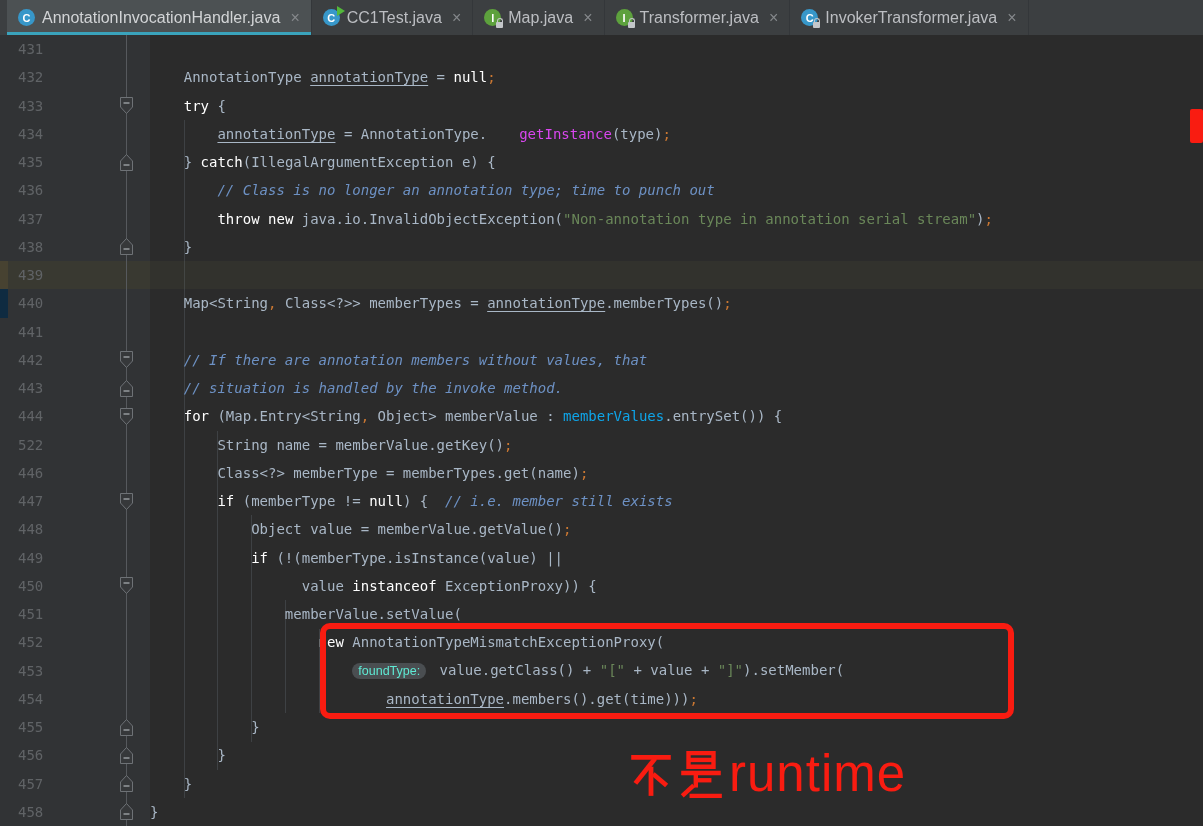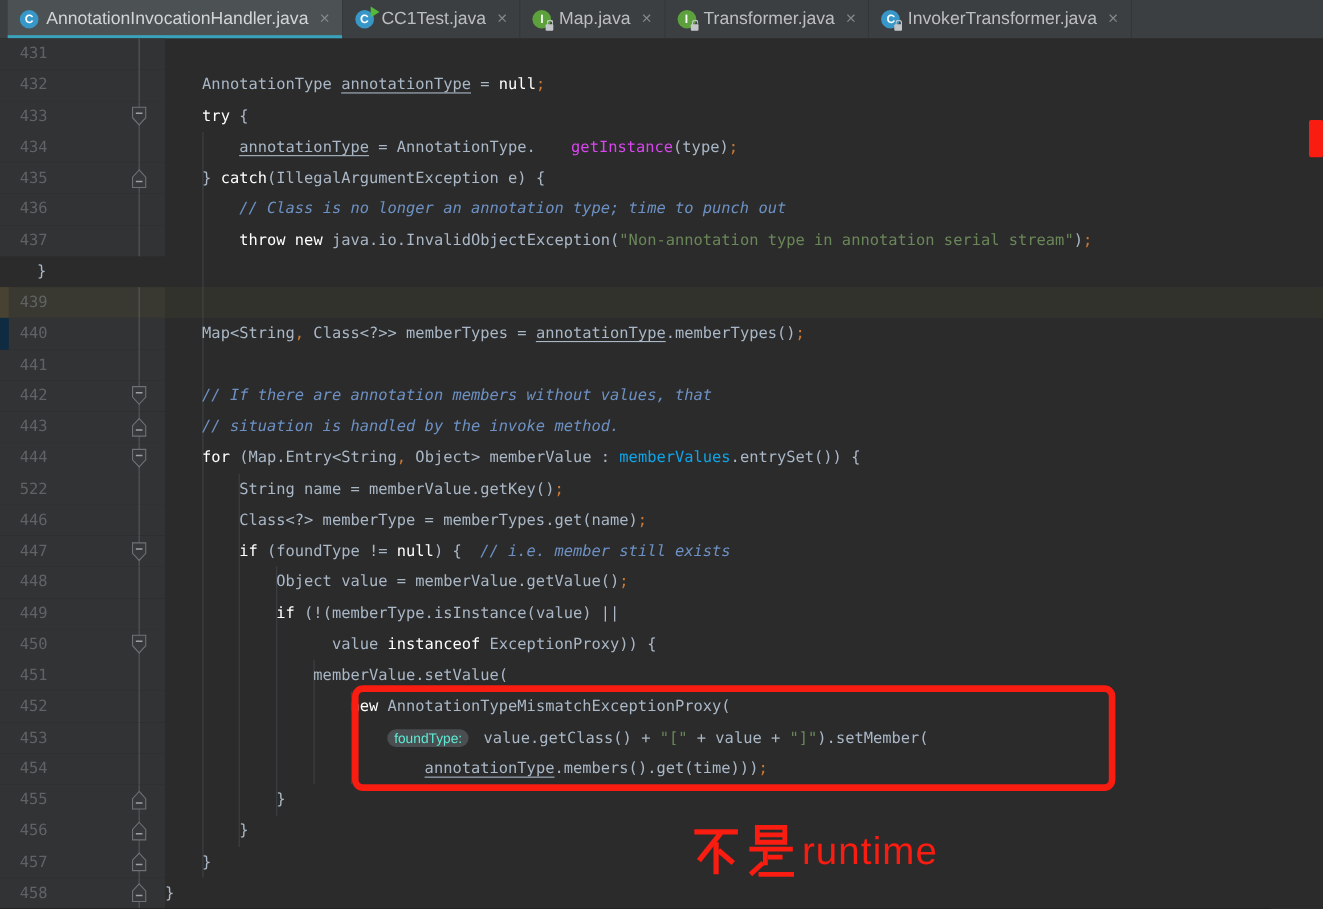--- a/index.html
+++ b/index.html
@@ -40,21 +40,21 @@
   .tk-u{text-decoration:underline;text-underline-offset:3px;}
   .tk-f{color:#0ea5e9;}
   .tk-m{color:#d946ef;margin-left:32px;}
   .tk-h{background:#4a4e51;color:#5eead4;border-radius:8px;padding:1px 6px;font-size:12.5px;margin-right:5px;font-family:"Liberation Sans",sans-serif;}
 
   
   .lmark{position:absolute;left:0;width:8px;height:28.25px;z-index:4;}
   #redbox{position:absolute;left:320px;top:588px;width:682px;height:84px;border:6px solid #f91c11;border-radius:10px;z-index:5;}
   #cnlabel{position:absolute;left:626px;top:713px;display:flex;align-items:center;z-index:5;}
   #cnlabel svg{display:block;}
-  #latin{color:#f91c11;font-size:35px;line-height:1;margin-left:3px;letter-spacing:1px;}
+  #latin{color:#f91c11;font-size:51px;line-height:1;margin-left:3px;letter-spacing:1px;}
   #redmark{position:absolute;left:1190px;top:74px;width:13px;height:34px;background:#f91c11;border-radius:2px;z-index:5;}
 </style>
 </head>
 <body>
 
 <div id="app">
 
   <div id="tabbar">
       <div class="tab active">
         <span class="ticon cls">C</span>
@@ -136,20 +136,27 @@
           </div>
           <pre class="code"><span class="tk-d">        </span><span class="tk-c">// Class is no longer an annotation type; time to punch out</span></pre>
         </div>
         <div class="row">
           <div class="gutter">
             <span class="ln">437</span>
           </div>
           <pre class="code"><span class="tk-d">        </span><span class="tk-k">throw</span><span class="tk-d"> </span><span class="tk-k">new</span><span class="tk-d"> java.io.InvalidObjectException(</span><span class="tk-s">"Non-annotation type in annotation serial stream"</span><span class="tk-d">)</span><span class="tk-p">;</span></pre>
         </div>
         <div class="row">
+          <div class="gutter">
+            <span class="ln">438</span>
+            <svg class="fold" width="15" height="19" viewBox="0 0 15 19">
+              <polygon points="7.5,1.5 13.5,8 13.5,17.5 1.5,17.5 1.5,8" fill="#36383a" stroke="#6e7276"></polygon>
+              <line x1="4.5" y1="12" x2="10.5" y2="12" stroke="#9da1a5" stroke-width="1.4"></line>
+            </svg>
+          </div>
           <pre class="code"><span class="tk-d">    }</span></pre>
         </div>
         <div class="row hl">
           <div class="gutter">
             <span class="ln">439</span>
           </div>
           <pre class="code"></pre>
         </div>
         <div class="row">
           <div class="gutter">
@@ -206,21 +213,21 @@
           <pre class="code"><span class="tk-d">        Class&lt;?&gt; memberType = memberTypes.get(name)</span><span class="tk-p">;</span></pre>
         </div>
         <div class="row">
           <div class="gutter">
             <span class="ln">447</span>
             <svg class="fold" width="15" height="19" viewBox="0 0 15 19">
               <polygon points="1.5,1.5 13.5,1.5 13.5,11 7.5,17.5 1.5,11" fill="#36383a" stroke="#6e7276"></polygon>
               <line x1="4.5" y1="7" x2="10.5" y2="7" stroke="#9da1a5" stroke-width="1.4"></line>
             </svg>
           </div>
-          <pre class="code"><span class="tk-d">        </span><span class="tk-k">if</span><span class="tk-d"> (foundType != </span><span class="tk-k">null</span><span class="tk-d">) { </span><span class="tk-c"> // i.e. member still exists</span></pre>
+          <pre class="code"><span class="tk-d">        </span><span class="tk-k">if</span><span class="tk-d"> (memberType != </span><span class="tk-k">null</span><span class="tk-d">) { </span><span class="tk-c"> // i.e. member still exists</span></pre>
         </div>
         <div class="row">
           <div class="gutter">
             <span class="ln">448</span>
           </div>
           <pre class="code"><span class="tk-d">            Object value = memberValue.getValue()</span><span class="tk-p">;</span></pre>
         </div>
         <div class="row">
           <div class="gutter">
             <span class="ln">449</span>

